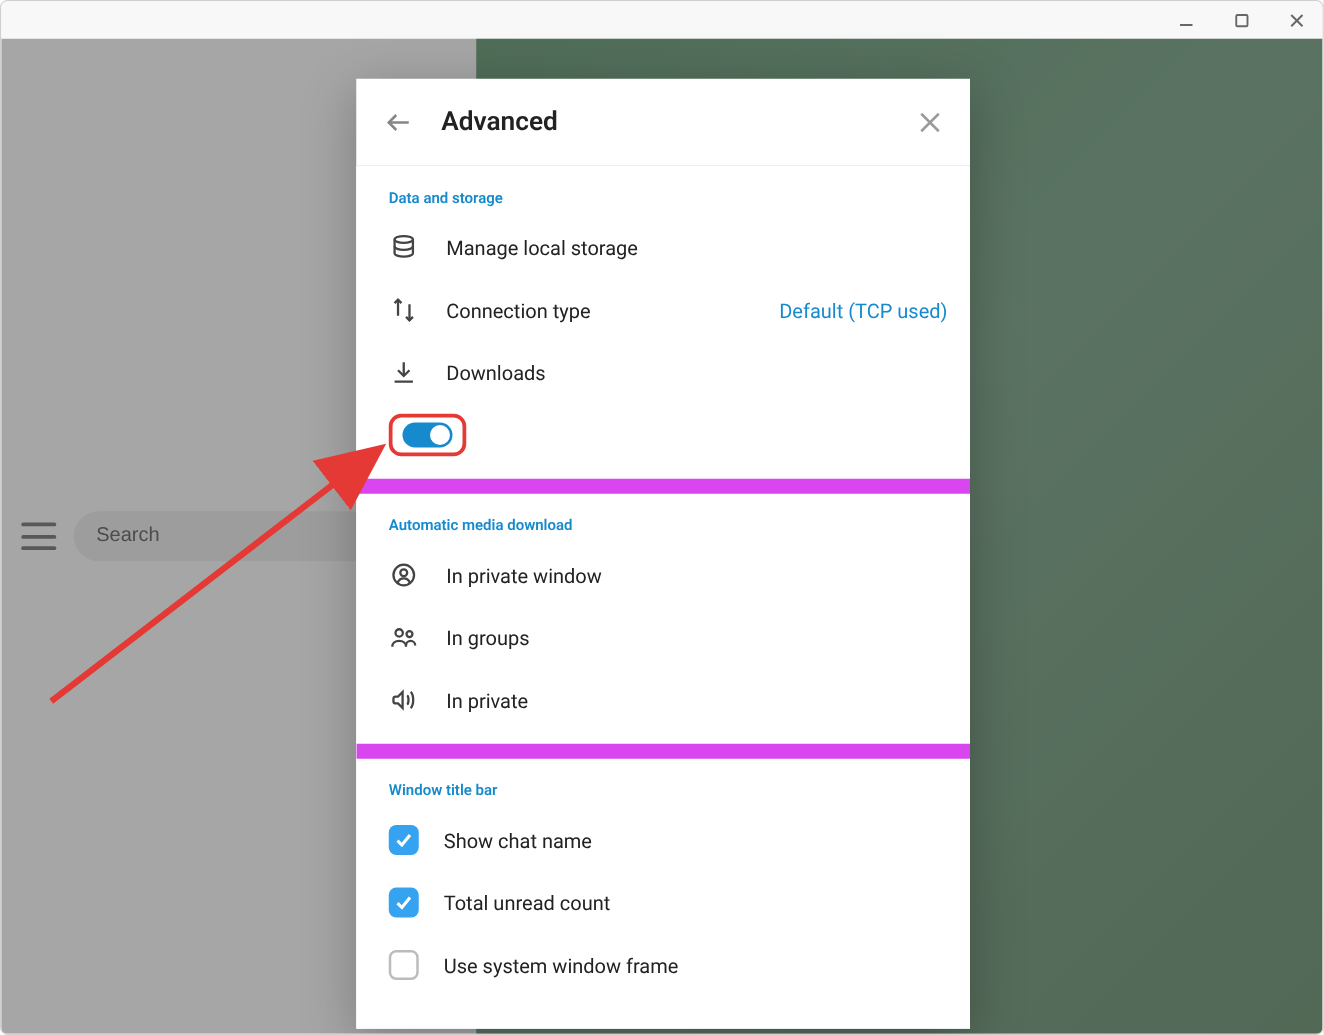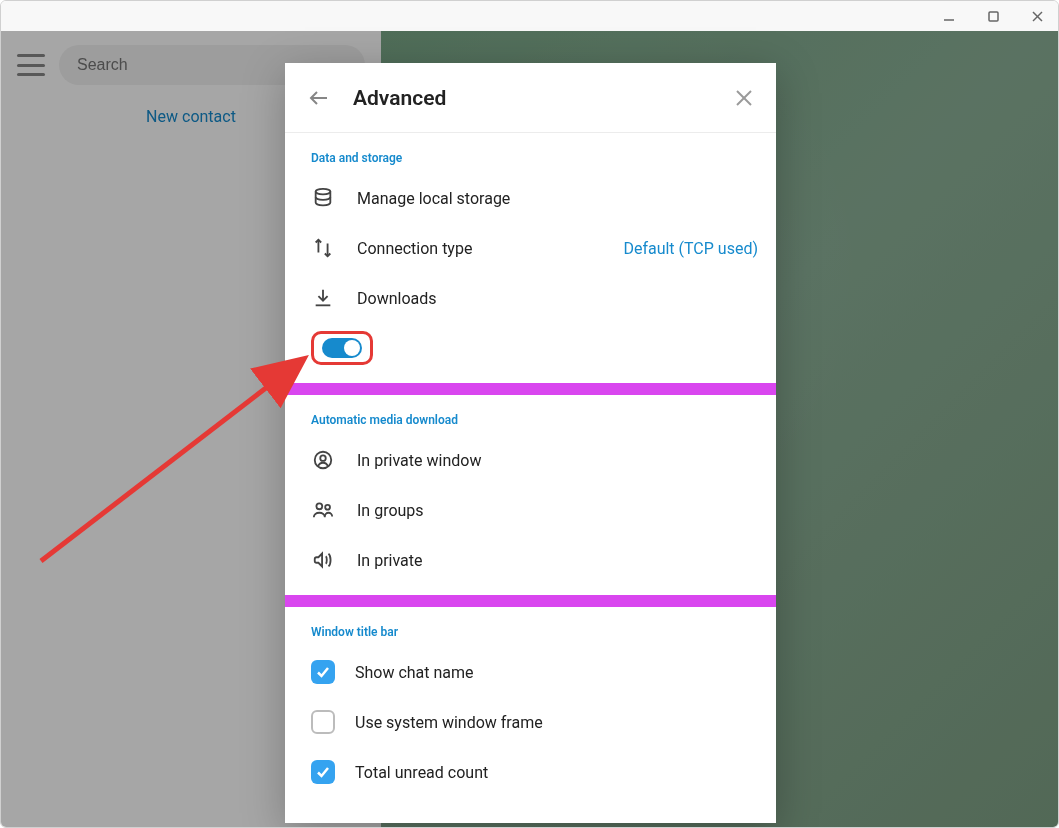--- a/index.html
+++ b/index.html
@@ -15,21 +15,21 @@
     align-items: center; padding-right: 12px; gap: 26px;
   }
   .titlebar .win-btn { width: 18px; height: 18px; display:flex; align-items:center; justify-content:center; color:#555; }
 
   .app {
     position: relative; width: 100%; height: calc(100% - 30px); display: flex;
   }
 
   .sidebar {
     width: 380px; height: 100%; background: #fff; padding: 14px 16px;
-    display: flex; flex-direction: column; align-items: stretch;
+    display: flex; flex-direction: row; align-items: stretch;
   }
   .sidebar-top { display:flex; align-items:center; gap: 14px; }
   .menu-btn { width: 28px; height: 22px; display:flex; flex-direction:column; justify-content:space-between; }
   .menu-btn span { height:3px; background:#888; border-radius:2px; }
   .search {
     flex:1; height: 40px; background: #f1f1f1; border-radius: 20px; border:none;
     padding: 0 18px; font-size: 16px; color:#333;
   }
   .chats-empty { text-align:center; margin-top: 100px; color:#555; font-size:16px;}
   .new-contact { color:#168acd; margin-top: 22px; font-size:16px; text-align:center; }
@@ -250,31 +250,31 @@
         <div class="row no-icon">
           <div class="checkbox checked">
             <svg width="16" height="16" viewBox="0 0 16 16" fill="none" stroke="#fff" stroke-width="2.5">
                 <polyline points="3 8.5 6.5 12 13 4"></polyline>
               </svg>
           </div>
           <div class="lbl">Show chat name</div>
         </div>
 
         <div class="row no-icon">
-          <div class="checkbox unchecked"></div>
-          <div class="lbl">Use system window frame</div>
-        </div>
-
-        <div class="row no-icon">
           <div class="checkbox checked">
             <svg width="16" height="16" viewBox="0 0 16 16" fill="none" stroke="#fff" stroke-width="2.5">
                 <polyline points="3 8.5 6.5 12 13 4"></polyline>
               </svg>
           </div>
           <div class="lbl">Total unread count</div>
+        </div>
+
+        <div class="row no-icon">
+          <div class="checkbox unchecked"></div>
+          <div class="lbl">Use system window frame</div>
         </div>
       </div>
 
     </div>
   </div>
 
   <svg class="arrow-svg" width="300" height="300">
     <defs>
       <marker id="ah" markerWidth="12" markerHeight="12" refX="9" refY="5" orient="auto">
         <polygon points="0 0, 11 5, 0 10" fill="#e53935"></polygon>

